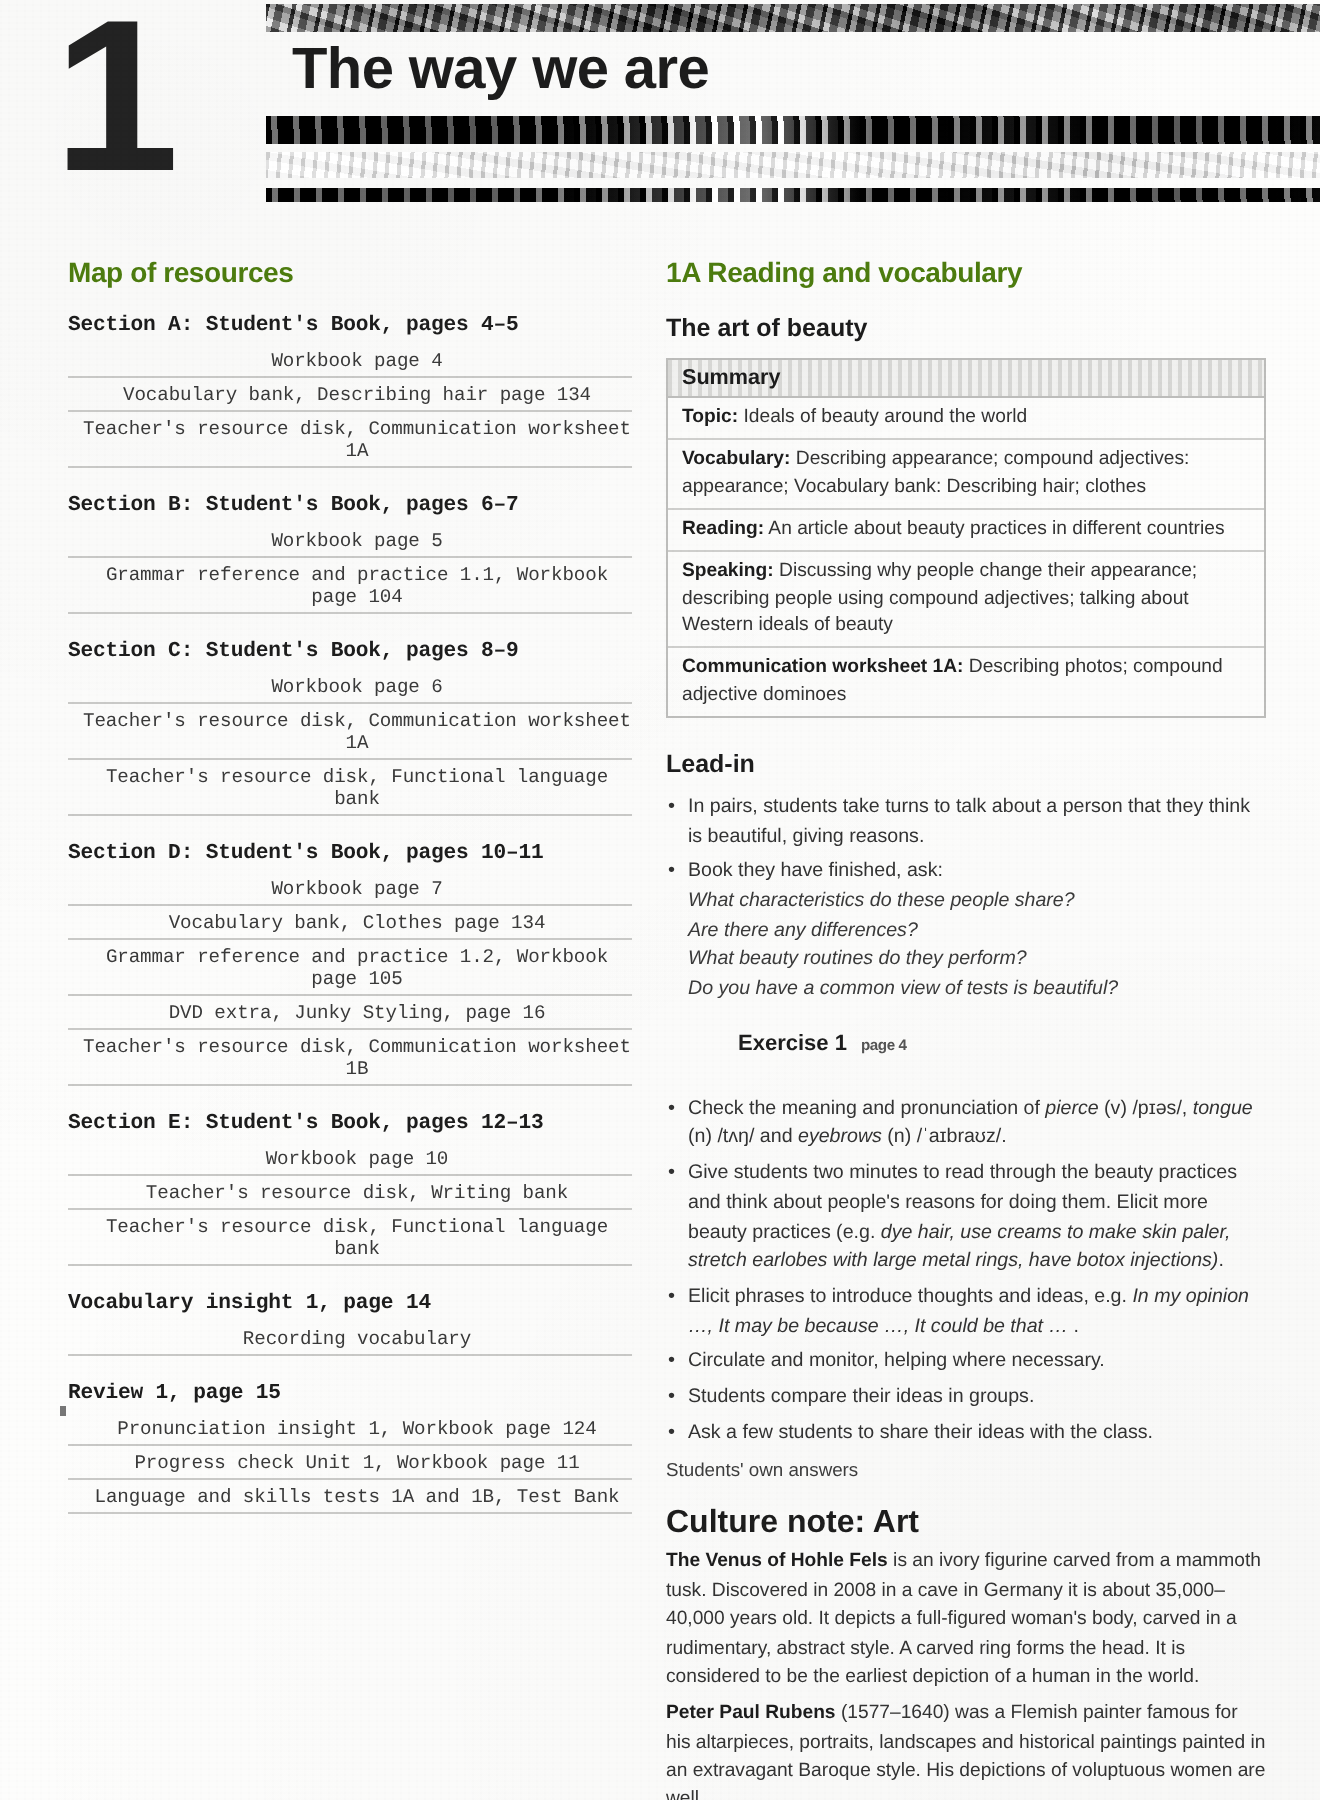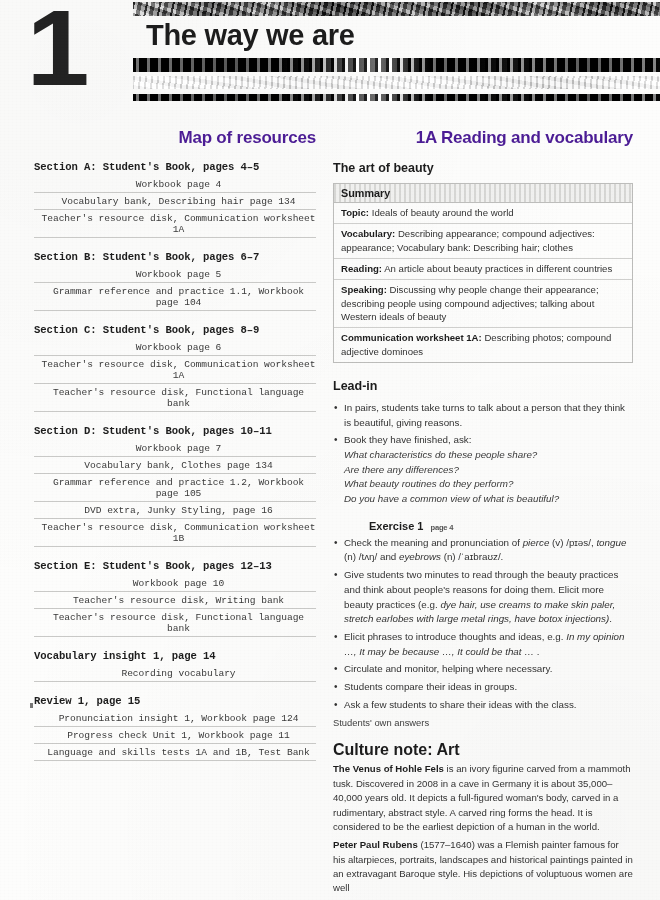--- a/index.html
+++ b/index.html
@@ -105,25 +105,24 @@
   
   .col {
     position: absolute;
     top: 128px;
   }
   .col-left  { left: 34px;  width: 282px; }
   .col-right { left: 333px; width: 300px; }
 
   h2.col-head {
     margin: 0 0 13px 0;
-    font-size: 17px;
-    font-weight: bold;
-    color: #4c1d95;
+    font-size: 14px;
+    font-weight: bold;
+    color: #4d7c0f;
     letter-spacing: -0.2px;
-    text-align: right;
   }
   h3.sub-head {
     margin: 0 0 8px 0;
     font-size: 12.5px;
     font-weight: bold;
     color: #1d1d1d;
   }
 
   
   .res-group { margin-bottom: 13px; font-family: Liberation Mono, monospace; }
@@ -195,21 +194,21 @@
     display: block;
     font-style: italic;
     color: #3a3a3a;
   }
   i, em { font-style: italic; }
 
   .ex-head {
     font-size: 11px;
     font-weight: bold;
     color: #1d1d1d;
-    margin-bottom: 4px;
+    margin-bottom: 20px;
     padding-left: 36px;
   }
   .ex-head .pageref {
     font-size: 7.6px;
     font-weight: bold;
     color: #555;
     margin-left: 7px;
     letter-spacing: -0.2px;
   }
   .answer-line {
@@ -327,21 +326,21 @@
         <div class="summary-row"><b>Reading:</b><span> An article about beauty practices in different countries</span></div>
         <div class="summary-row"><b>Speaking:</b><span> Discussing why people change their appearance; describing people using compound adjectives; talking about Western ideals of beauty</span></div>
         <div class="summary-row"><b>Communication worksheet 1A:</b><span> Describing photos; compound adjective dominoes</span></div>
       </div>
   </div>
 
   <div class="sec">
     <h3 class="sub-head">Lead-in</h3>
     <ul class="bul" id="lead-in-list">
         <li><span>In pairs, students take turns to talk about a person that they think is beautiful, giving reasons.</span></li>
-        <li><span>Book they have finished, ask:</span><span class="q-line">What characteristics do these people share?</span><span class="q-line">Are there any differences?</span><span class="q-line">What beauty routines do they perform?</span><span class="q-line">Do you have a common view of what is beautiful?</span></li>
+        <li><span>Book they have finished, ask:</span><span class="q-line">What characteristics do these people share?</span><span class="q-line">Are there any differences?</span><span class="q-line">What beauty routines do they perform?</span><span class="q-line">Do you have a common view of tests is beautiful?</span></li>
       </ul>
   </div>
 
   <div class="sec">
     <div class="ex-head">
       <span>Exercise 1</span><span class="pageref">page 4</span>
     </div>
     <ul class="bul" id="ex1-list">
         <li><span>Check the meaning and pronunciation of </span><i>pierce</i><span> (v) /pɪəs/, </span><i>tongue</i><span> (n) /tʌŋ/ and </span><i>eyebrows</i><span> (n) /ˈaɪbraʊz/.</span></li>
         <li><span>Give students two minutes to read through the beauty practices and think about people's reasons for doing them. Elicit more beauty practices (e.g. </span><i>dye hair, use creams to make skin paler, stretch earlobes with large metal rings, have botox injections)</i><span>.</span></li>

